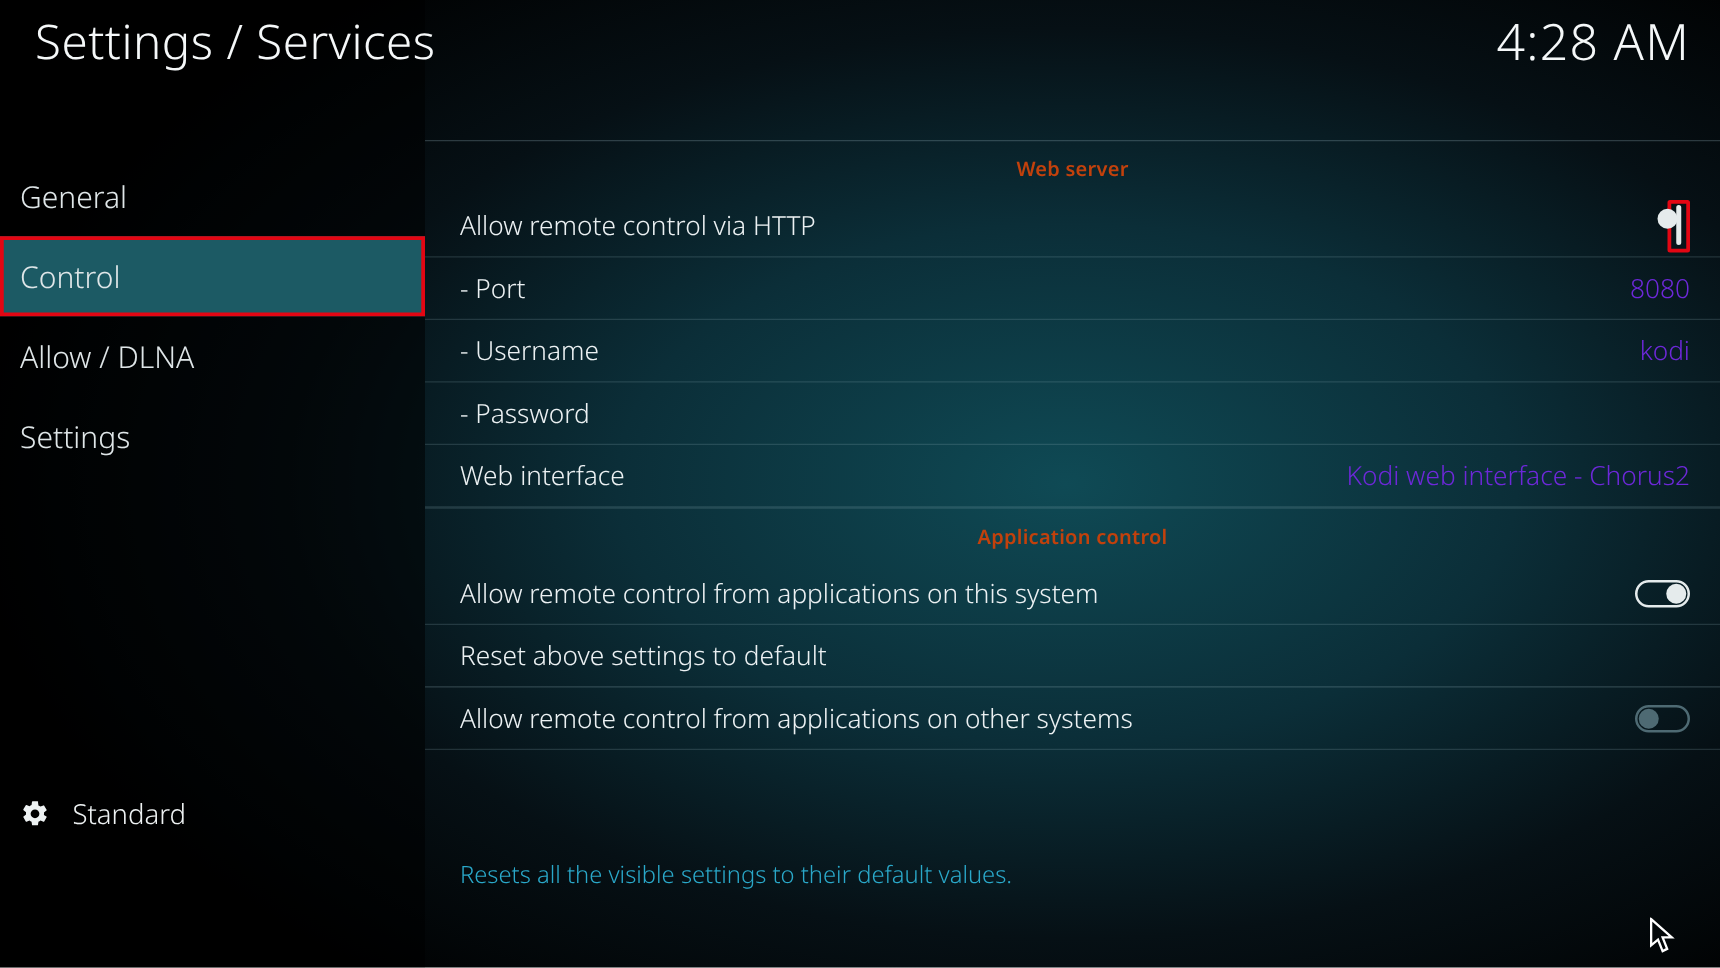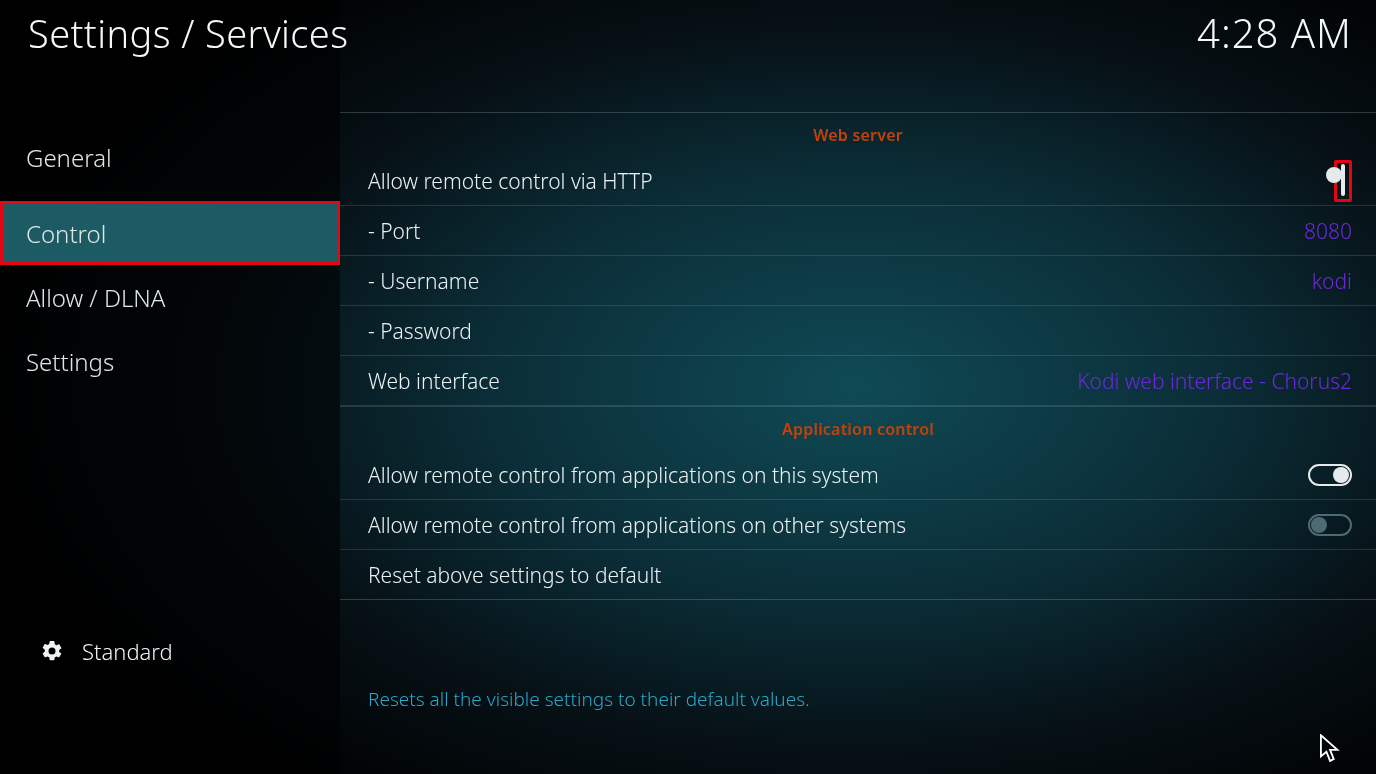--- a/index.html
+++ b/index.html
@@ -9,23 +9,23 @@
       color: #e6ecee;
       position: relative;
     }
     
     .header { position: absolute; top: 0; left: 0; right: 0; height: 65px; display: flex; align-items: center; justify-content: space-between; padding: 0 28px; }
     .breadcrumb { font-size: 38px; font-weight: 300; letter-spacing: .4px; color: #f5f8f9; }
     .clock { font-size: 40px; font-weight: 300; letter-spacing: 1px; color: #f5f8f9; margin-right: -4px;}
     
     .sidebar { position: absolute; left: 0; top: 0; bottom: 0; width: 340px; background: rgba(0,0,0,.55); }
     .side-list { position: absolute; top: 125px; left: 0; right: 0; }
-    .side-item { height: 64px; display: flex; align-items: center; padding-left: 26px; font-size: 24px; font-weight: 300; color: #dfe6e8; cursor: pointer; }
-    .side-item.selected { background: #1c5a64; outline: 3px solid #e30613; outline-offset: -3px; margin-top: 12px; }
-    .side-bottom { position: absolute; bottom: 95px; left: 0; right: 0; height: 56px; display: flex; align-items: center; padding-left: 40px; font-size: 22px; font-weight: 300; color: #eef2f3; gap: 18px; cursor: pointer;}
+    .side-item { height: 64px; display: flex; align-items: center; padding-left: 16px; font-size: 24px; font-weight: 300; color: #dfe6e8; cursor: pointer; }
+    .side-item.selected { background: #1c5a64; outline: 3px solid #e30613; outline-offset: -3px; }
+    .side-bottom { position: absolute; bottom: 95px; left: 0; right: 0; height: 56px; display: flex; align-items: center; padding-left: 16px; font-size: 22px; font-weight: 300; color: #eef2f3; gap: 18px; cursor: pointer;}
     .gear { width: 24px; height: 24px; }
     
     .main { position: absolute; left: 340px; right: 0; top: 112px; bottom: 0; }
     .section-title { height: 44px; display: flex; align-items: center; justify-content: center; font-size: 16px; font-weight: 600; letter-spacing: .2px; color: #c2410c; border-top: 1px solid rgba(150,180,190,.20); }
     .section-title.first { border-top: 1px solid rgba(150,180,190,.28); }
     .row { height: 50px; display: flex; align-items: center; justify-content: space-between; padding: 0 24px 0 28px; border-bottom: 1px solid rgba(150,180,190,.20); font-size: 21px; font-weight: 300; color: #ecf1f3; cursor: pointer; }
     .row .label { display: flex; align-items: center; }
     .row .value { font-size: 21px; font-weight: 300; color: #6d28d9; }
     .last-row { border-bottom: 1px solid rgba(150,180,190,.28); }
     
@@ -97,29 +97,29 @@
 
   <div class="section-title">Application control</div>
 
   <div class="row">
     <span class="label">Allow remote control from applications on this system</span>
     <span class="toggle on">
         <span class="knob"></span>
       </span>
   </div>
 
+  <div class="row last-row">
+    <span class="label">Reset above settings to default</span>
+  </div>
+
   <div class="row">
     <span class="label">Allow remote control from applications on other systems</span>
     <span class="toggle off">
         <span class="knob"></span>
       </span>
-  </div>
-
-  <div class="row last-row">
-    <span class="label">Reset above settings to default</span>
   </div>
 
   <div class="hint">Resets all the visible settings to their default values.</div>
 </div>
 
 <span class="cursor">
   <svg viewBox="0 0 24 32" width="22" height="30">
       <path d="M1 1 L1 24 L7 19 L11 29 L15 27 L11 17 L19 17 Z" fill="none" stroke="#fff" stroke-width="2"></path>
     </svg>
 </span>

